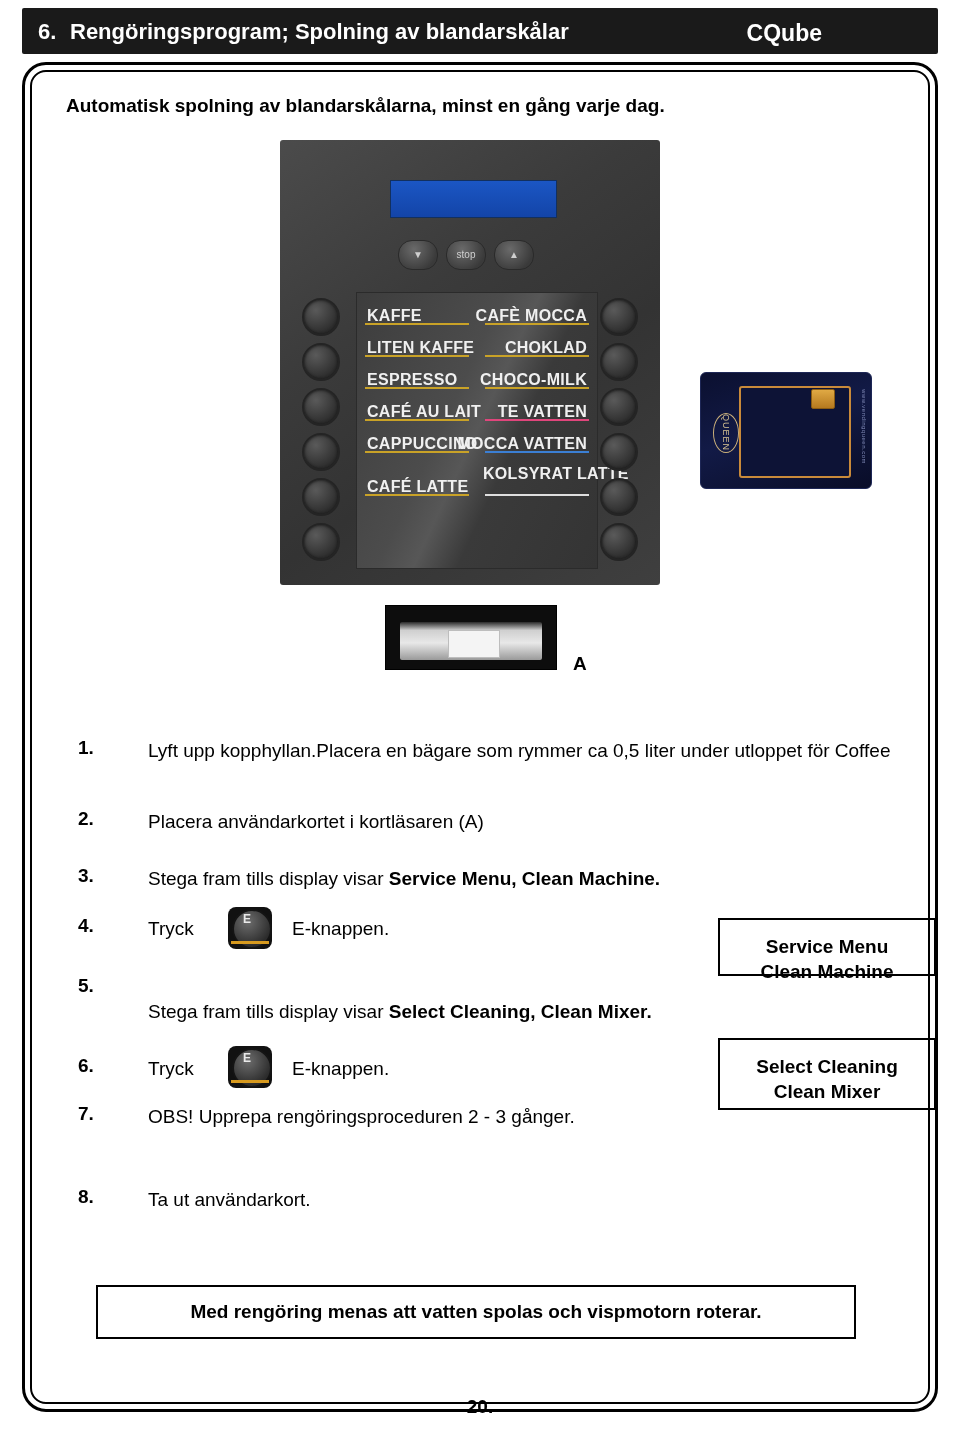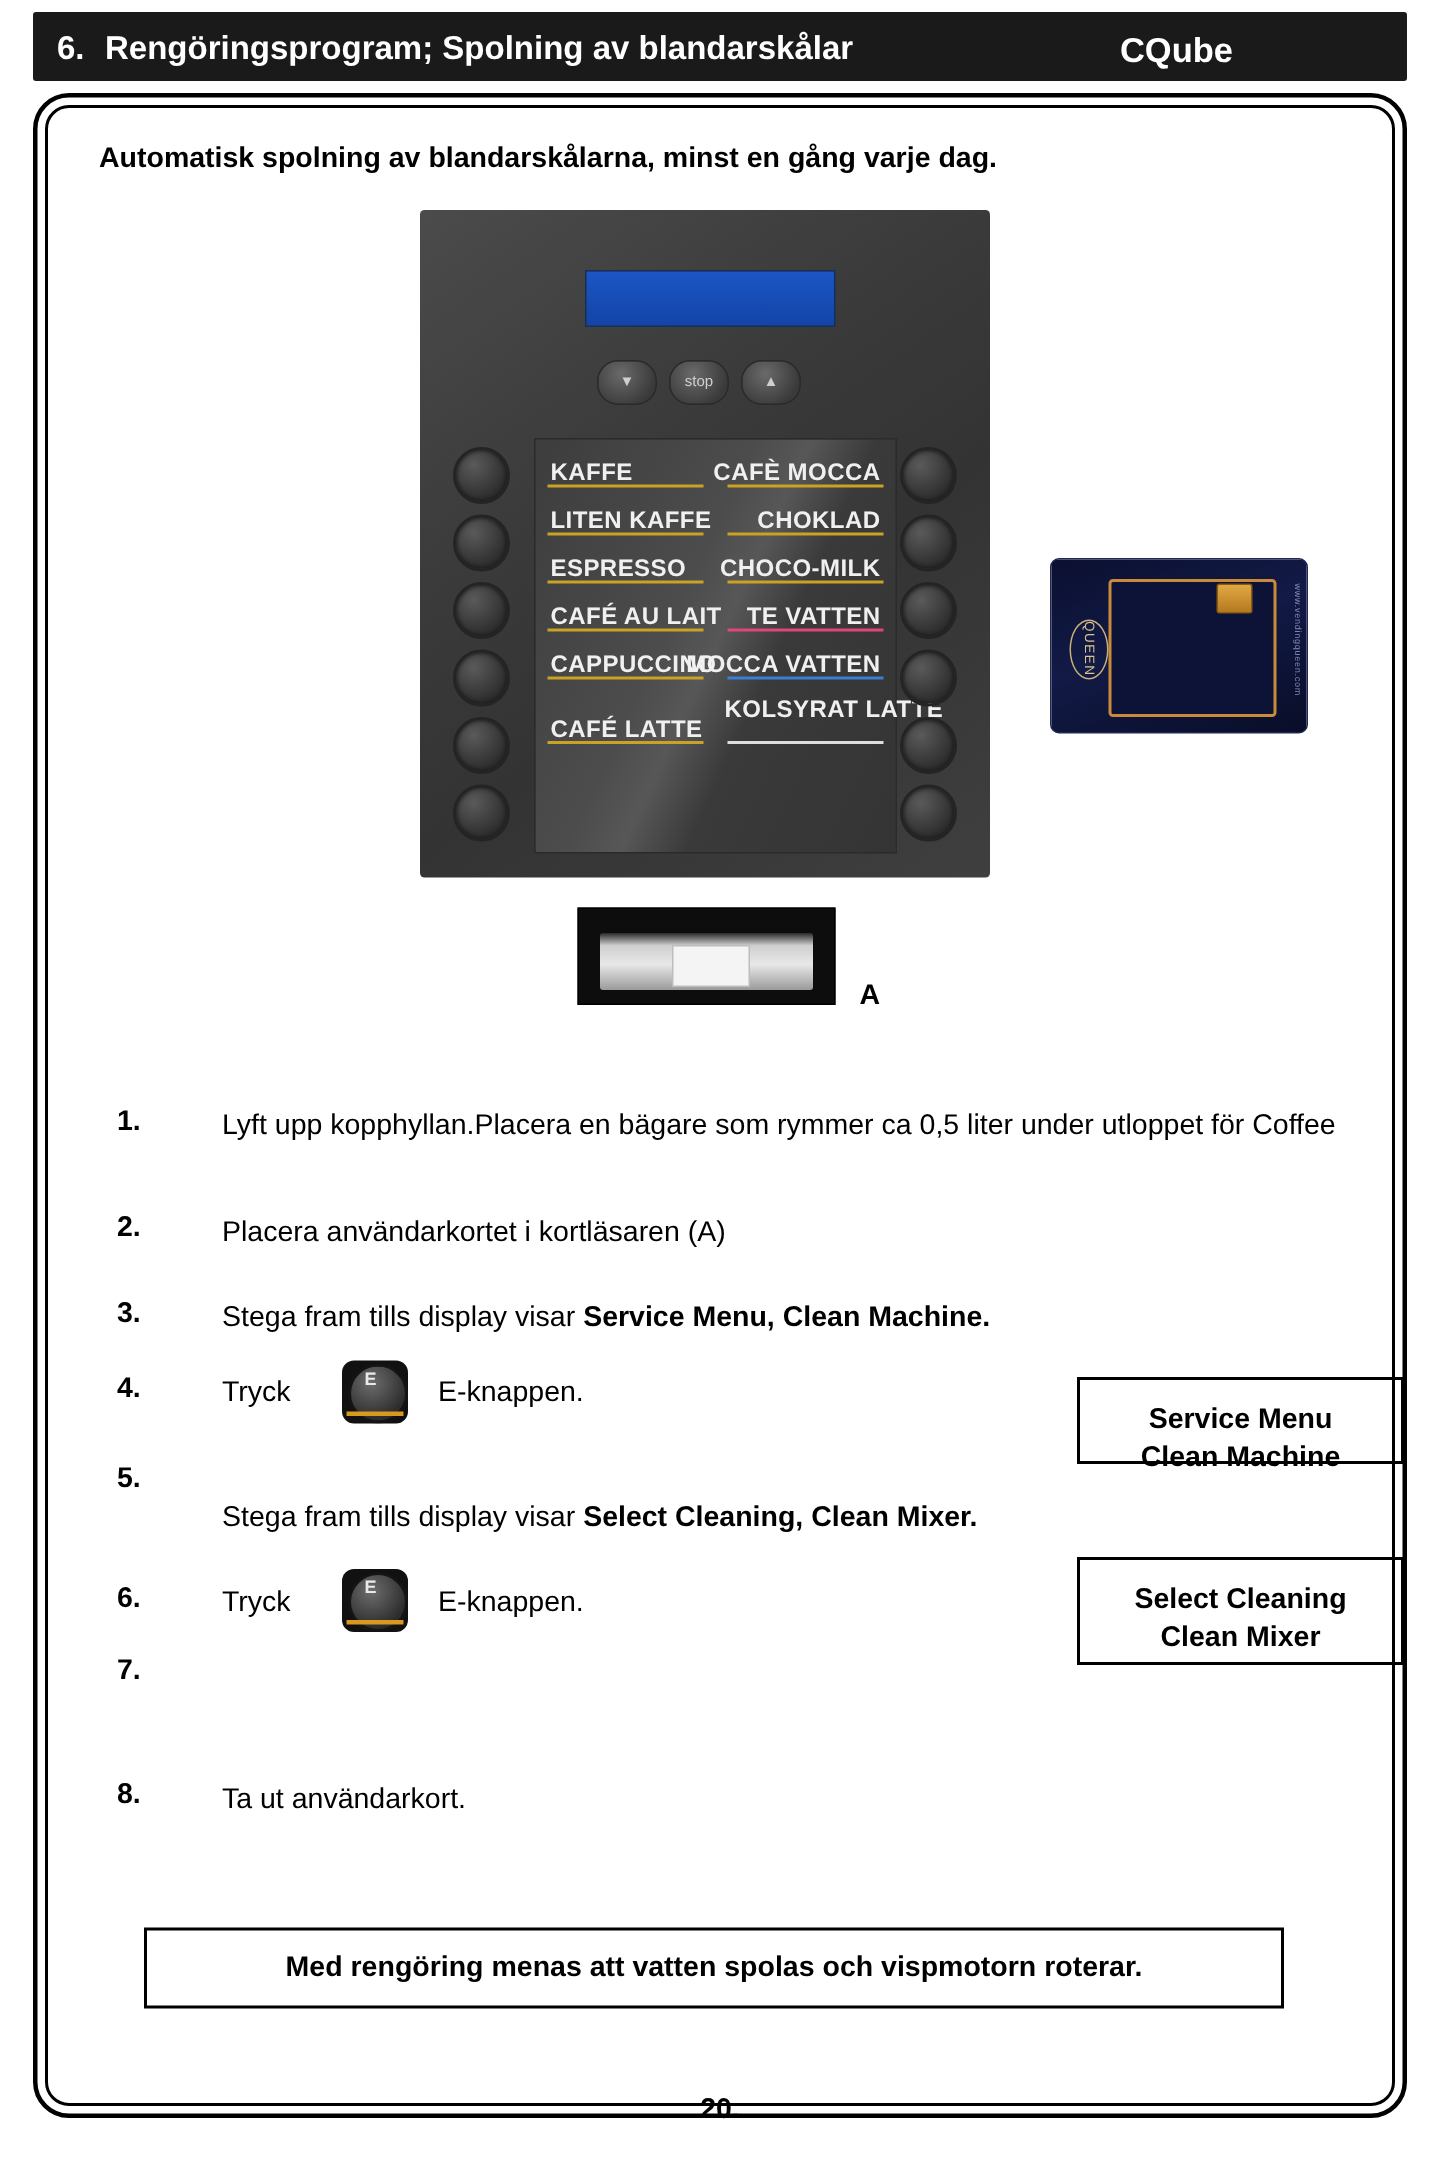--- a/index.html
+++ b/index.html
@@ -453,20 +453,21 @@
 </div>
 <span class="step-text" style="left:292px; top:1055px;">E-knappen.</span>
 
 <div class="display-box" style="left:718px; top:1038px; width:218px; height:72px;">
   <div>Select Cleaning</div>
   <div>Clean Mixer</div>
 </div>
 
 <span class="step-num" style="left:78px; top:1103px;">7.</span>
 <div class="step-text" style="left:148px; top:1103px; width:560px;">
+  <div>OBS! Upprepa rengöringsproceduren 2 - 3 gånger.</div>
 </div>
 
 <span class="step-num" style="left:78px; top:1186px;">8.</span>
 <div class="step-text" style="left:148px; top:1186px; width:560px;">Ta ut användarkort.</div>
 
 <div class="footer-note">Med rengöring menas att vatten spolas och vispmotorn roterar.</div>
 
 <div class="page-num">20.</div>
 
 </body></html>

